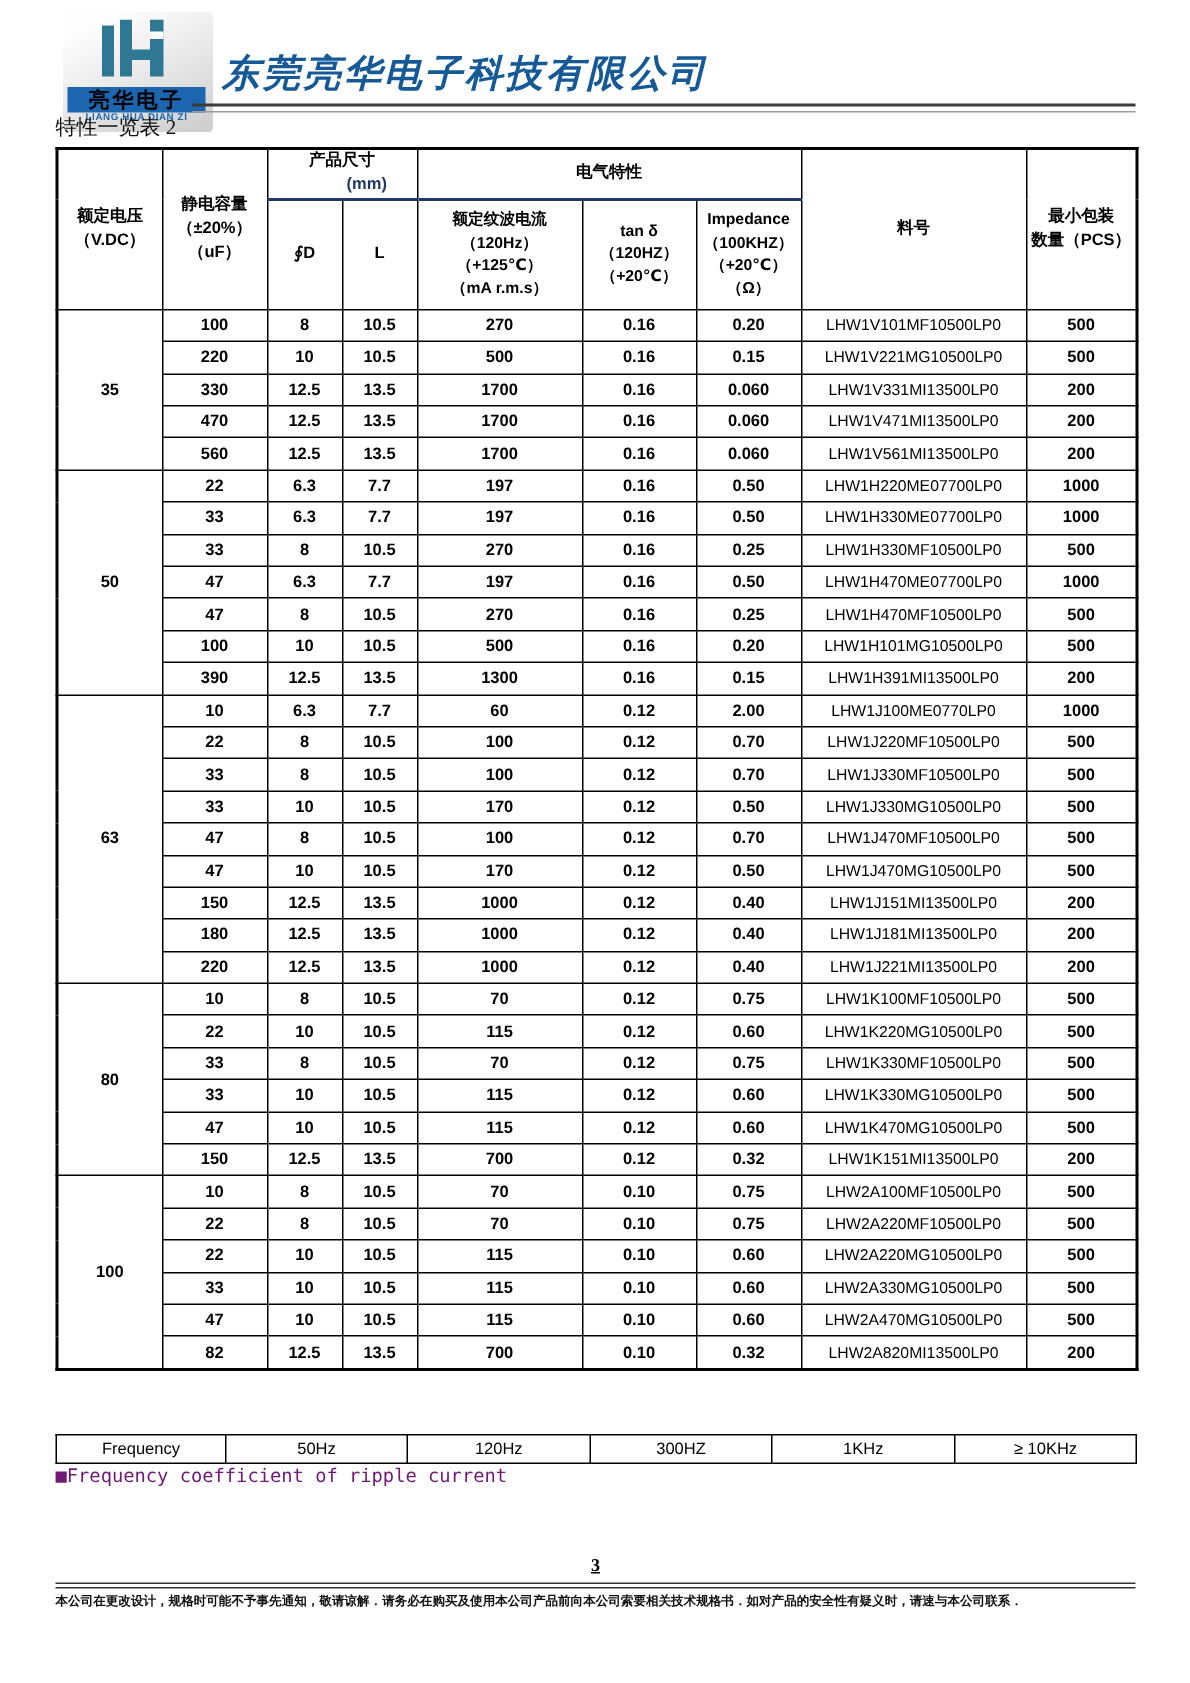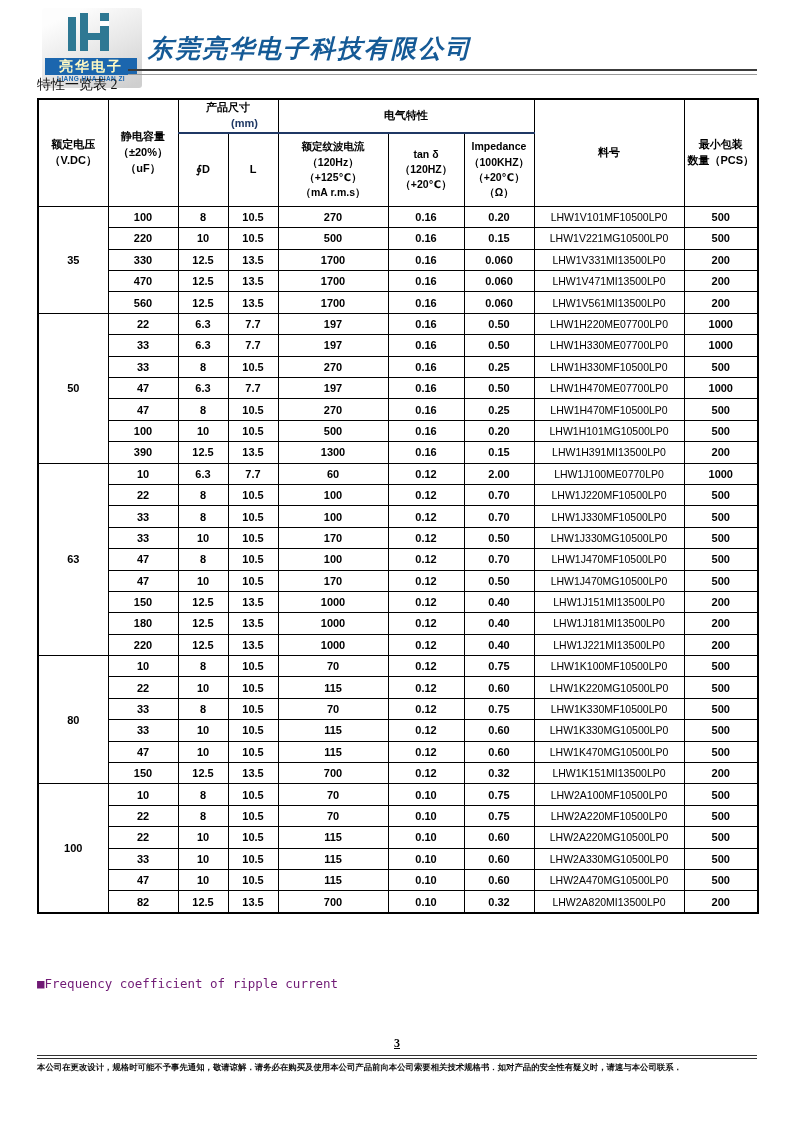--- a/index.html
+++ b/index.html
@@ -9,21 +9,21 @@
     overflow:hidden;
   }
   .abs{position:absolute;}
 
   
   .logo-wrap{left:42px;top:8px;width:100px;height:80px;
     background:linear-gradient(155deg,#fdfdfd 15%,#e7e7e7 55%,#cfcfcf 95%);
     border-radius:3px;}
   .logo-mono{position:absolute;left:24px;top:5px;width:56px;height:40px;}
   .logo-banner{position:absolute;left:3px;bottom:13px;right:5px;height:17px;
-    background:#1B66AE;color:#fef9c3;font-weight:bold;font-size:14px;line-height:17px;
+    background:#1B66AE;color:#000000;font-weight:bold;font-size:14px;line-height:17px;
     text-align:center;letter-spacing:2px;}
   .logo-caption{position:absolute;left:3px;bottom:4px;right:5px;height:9px;
     color:#1B66AE;font-size:6.5px;font-weight:bold;text-align:center;letter-spacing:0.4px;}
 
   .company-name{left:148px;top:32px;
     font-family:"Liberation Serif","DejaVu Serif",serif;
     font-style:italic;font-weight:bold;font-size:25px;color:#155A96;letter-spacing:2px;}
   .header-rule{left:128px;top:69px;width:629px;height:3px;
     border-top:2px solid #3c3c3c;border-bottom:1px solid #9a9a9a;}
   .page-title{left:37px;top:76px;
@@ -476,18 +476,26 @@
 <table id="freq-table" class="abs">
   <colgroup>
     <col style="width:113px">
       <col style="width:121px">
       <col style="width:122px">
     <col style="width:121px">
       <col style="width:122px">
       <col style="width:121px">
   </colgroup>
   <tbody id="freq-tbody">
+      <tr>
+        <td>Frequency</td>
+        <td>50Hz</td>
+        <td>120Hz</td>
+        <td>300HZ</td>
+        <td>1KHz</td>
+        <td>≥ 10KHz</td>
+      </tr>
     </tbody>
 </table>
 
 <div class="abs page-number">3</div>
 <div class="abs footer-rule"></div>
 <div class="abs footer-text">本公司在更改设计，规格时可能不予事先通知，敬请谅解．请务必在购买及使用本公司产品前向本公司索要相关技术规格书．如对产品的安全性有疑义时，请速与本公司联系．</div>
 
 </body></html>

